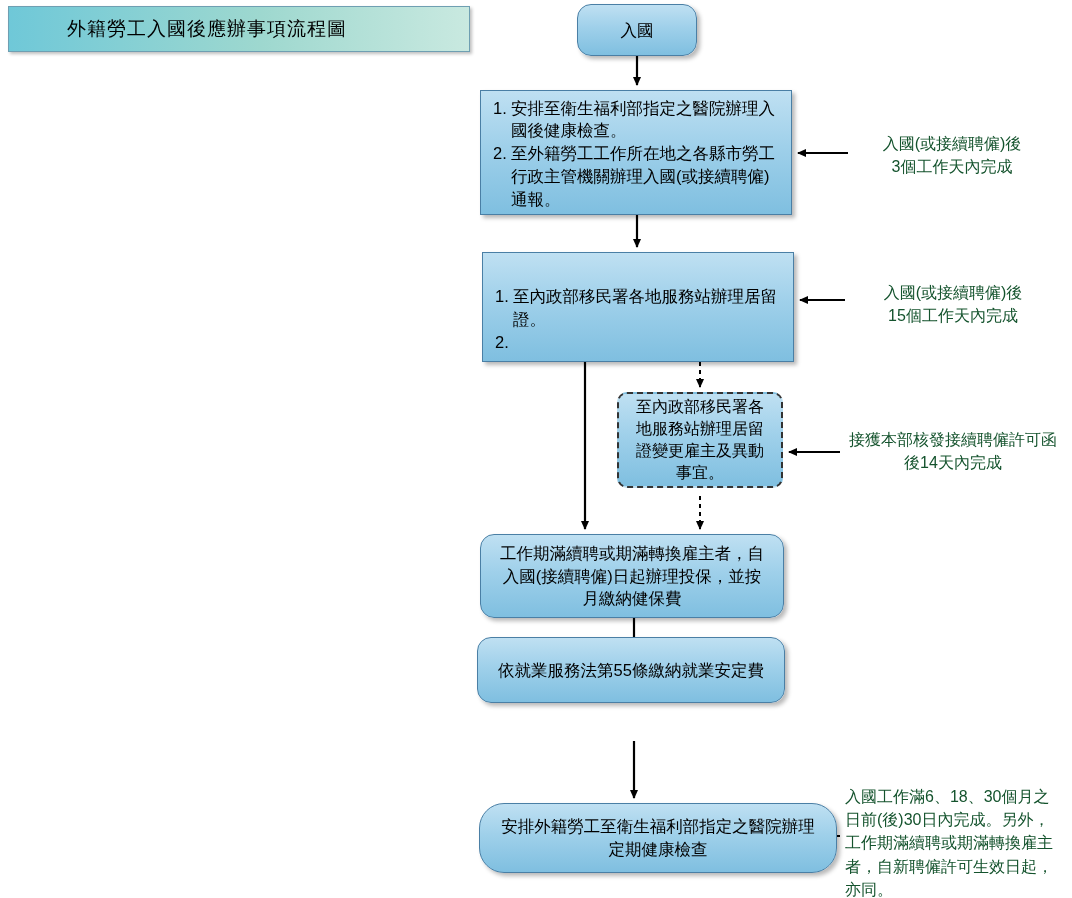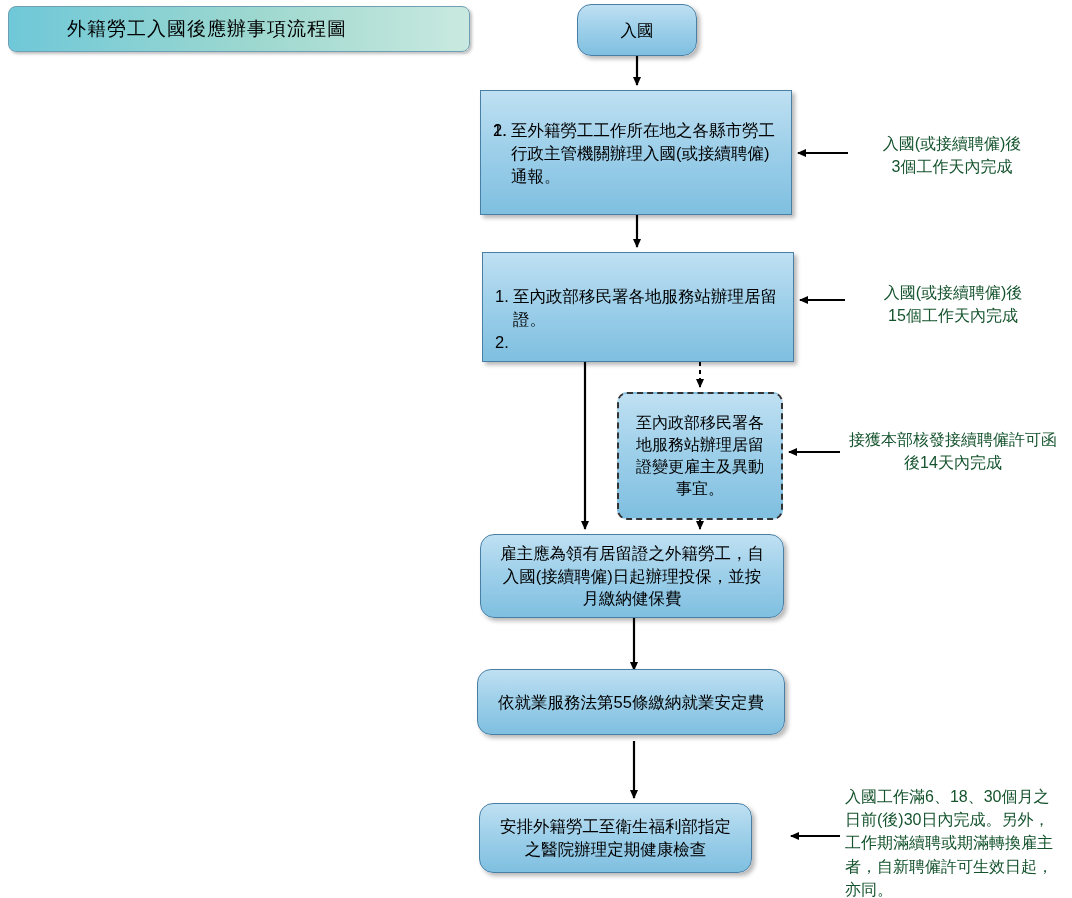--- a/index.html
+++ b/index.html
@@ -35,21 +35,21 @@
     justify-content: center;
     text-align: center;
     color: #000;
     line-height: 1.38;
   }
   .title-box {
     left: 8px;
     top: 6px;
     width: 462px;
     height: 46px;
-    border-radius: 8px;
+    border-radius: 0;
     border: 1px solid #6f9fb2;
     background: linear-gradient(to right, #6fc8d8 0%, #9ed8cf 55%, #c9e9e0 100%);
     font-size: 19px;
     letter-spacing: 1px;
     box-shadow: 2px 2px 3px rgba(0,0,0,0.25);
     justify-content: flex-start;
     padding-left: 58px;
   }
   .box {
     border: 1px solid #4a7fa5;
@@ -82,39 +82,40 @@
   .step2 {
     left: 482px;
     top: 252px;
     width: 312px;
     height: 110px;
   }
   .step-dash {
     left: 617px;
     top: 392px;
     width: 166px;
-    height: 128px;
+    height: 96px;
   }
   .step3 {
     left: 480px;
     top: 534px;
     width: 304px;
     height: 84px;
   }
   .step4 {
     left: 477px;
-    top: 669px;
+    top: 637px;
     width: 308px;
     height: 66px;
   }
   .step5 {
     left: 479px;
     top: 803px;
-    width: 273px;
+    width: 358px;
     height: 70px;
+    border-radius: 25px;
   }
   .numbered {
     display: block;
     text-align: left;
     padding: 10px 10px 8px 12px;
   }
   .numbered .li {
     display: block;
     text-indent: 0;
     padding-left: 18px;
@@ -180,20 +181,21 @@
   </div>
 
   <div class="node box rounded entry">
     <span class="cell-text">入國</span>
   </div>
 
   <div class="node box step1">
     <div class="numbered">
       <span class="li">
         <span class="marker">1.</span>
+        <span>安排至衛生福利部指定之醫院辦理入國後健康檢查。</span>
       </span>
       <span class="li">
         <span class="marker">2.</span>
         <span>至外籍勞工工作所在地之各縣市勞工行政主管機關辦理入國(或接續聘僱)通報。</span>
       </span>
     </div>
   </div>
 
   <div class="node box step2">
     <div class="numbered">
@@ -205,21 +207,21 @@
         <span class="marker">2.</span>
       </span>
     </div>
   </div>
 
   <div class="node dashed step-dash">
     <span class="cell-text">至內政部移民署各地服務站辦理居留證變更雇主及異動事宜。</span>
   </div>
 
   <div class="node box rounded step3">
-    <span class="cell-text">雇主應為領有居留證之外籍勞工，自入國(接續聘僱)日起辦理投保，並按月繳納健保費</span>
+    <span class="cell-text">工作期滿續聘或期滿轉換雇主者，自入國(接續聘僱)日起辦理投保，並按月繳納健保費</span>
   </div>
 
   <div class="node box rounded step4">
     <span class="cell-text">依就業服務法第55條繳納就業安定費</span>
   </div>
 
   <div class="node box rounded step5">
     <span class="cell-text">安排外籍勞工至衛生福利部指定之醫院辦理定期健康檢查</span>
   </div>
 

